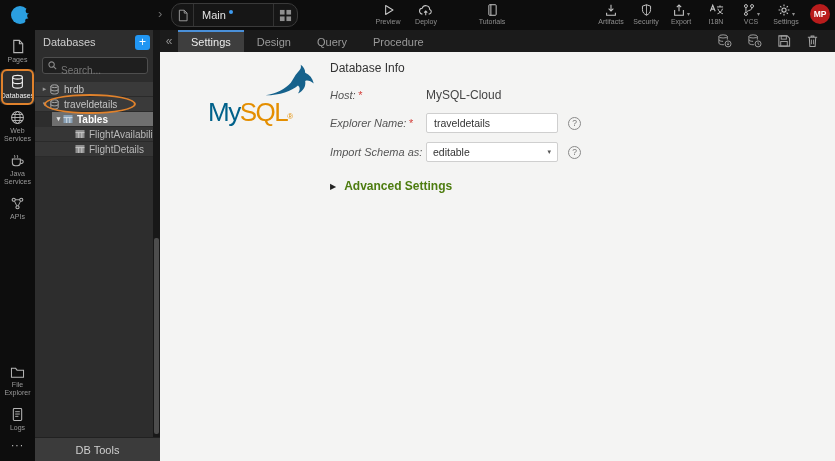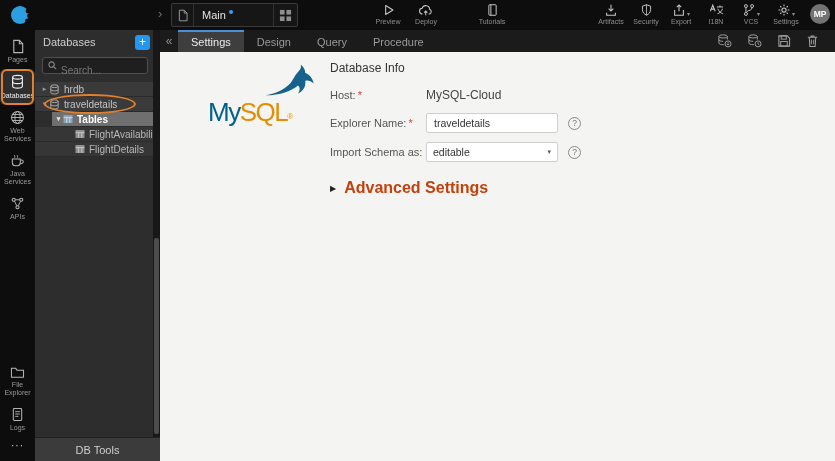--- a/index.html
+++ b/index.html
@@ -6,21 +6,21 @@
   html,body { width:835px; height:461px; overflow:hidden; }
   body { position:relative; background:#0d0d0d; font-family:"Liberation Sans", sans-serif; -webkit-font-smoothing:antialiased; }
 
   
   #topbar { position:absolute; left:0; top:0; width:835px; height:30px; background:#0d0d0d; }
   .tb-logo { position:absolute; left:10px; top:5px; width:20px; height:20px; }
   .tb-project { position:absolute; left:40px; top:9px; font-size:10.5px; white-space:nowrap; }
   .tb-project .plabel { color:#6f6f6f; }
   .tb-project .pname { color:#d6d6d6; margin-left:3px; }
   .tb-chevron { position:absolute; left:158px; top:6px; color:#6f6f6f; font-size:13px; }
-  .tb-strip { position:absolute; left:171px; top:3px; width:127px; height:24px; background:#161616; border:1px solid #3a3a3a; border-radius:2px; display:flex; align-items:stretch; }
+  .tb-strip { position:absolute; left:171px; top:3px; width:127px; height:24px; background:#161616; border:1px solid #3a3a3a; border-radius:10px; display:flex; align-items:stretch; }
   .strip-filebtn { width:22px; display:flex; align-items:center; justify-content:center; border-right:1px solid #333; }
   .strip-tab { flex:1; display:flex; align-items:center; padding-left:8px; font-size:11px; color:#e3e3e3; position:relative; }
   .dirty-dot { width:4px; height:4px; border-radius:50%; background:#3e9bf0; margin:-7px 0 0 3px; }
   .strip-gridbtn { width:24px; display:flex; align-items:center; justify-content:center; border-left:1px solid #333; }
   .tb-item { display:flex; flex-direction:column; align-items:center; justify-content:center; gap:1px; min-width:28px; cursor:default; }
   .tb-item .ic { height:15px; display:flex; align-items:flex-end; justify-content:center; }
   .tb-item .lb { font-size:7px; color:#8f8f8f; white-space:nowrap; }
   .tb-mid { position:absolute; left:374px; top:2px; display:flex; gap:10px; }
   .tb-tuts { position:absolute; left:478px; top:2px; display:flex; }
   .tb-right { position:absolute; right:5px; top:2px; display:flex; gap:7px; align-items:center; }
@@ -76,30 +76,30 @@
   .mysql-text { position:absolute; left:4px; bottom:4px; font-size:26px; font-weight:normal; letter-spacing:-1.5px; line-height:26px; white-space:nowrap; }
   .mysql-text .reg { font-size:8px; vertical-align:2px; letter-spacing:0; }
 
   
   .dbform { position:absolute; left:170px; top:9px; width:330px; }
   .form-title { font-size:12px; font-weight:normal; color:#333; }
   .frow { display:flex; align-items:center; }
   .frow-host { margin-top:13px; }
   .frow-name { margin-top:11px; }
   .frow-import { margin-top:9px; }
-  .flabel { width:96px; font-size:11px; color:#555; }
+  .flabel { width:96px; font-size:11px; color:#555;font-style:italic; }
   .req { color:#d43f3a; margin-left:2px; font-size:11px; }
   .fvalue { font-size:12px; color:#444; }
   .finput { width:132px; height:20px; border:1px solid #cfcfcf; border-radius:2px; background:#fff; font-size:10.5px; color:#333; padding:0 7px; font-family:"Liberation Sans",sans-serif; outline:none; }
   .fselect { width:132px; height:20px; border:1px solid #cfcfcf; border-radius:2px; background:#fff; font-size:10.5px; color:#333; padding:0 6px; display:flex; align-items:center; justify-content:space-between; cursor:pointer; }
   .fselect .sel-caret { font-size:7px; color:#555; }
   .help-ic { width:13px; height:13px; border:1px solid #8a8a8a; border-radius:50%; display:flex; align-items:center; justify-content:center; font-size:8.5px; color:#777; margin-left:10px; cursor:pointer; }
   .frow-adv { margin-top:17px; display:flex; align-items:center; gap:8px; cursor:pointer; }
   .adv-caret { font-size:8px; color:#222; }
-  .adv-label { font-size:16px; font-weight:bold; color:#c2410c; }
+  .adv-label { font-size:12px; font-weight:bold; color:#4d7c0f; }
 
   svg { display:block; }
 </style>
 </head>
 <body>
 
 <div id="topbar">
   <span class="tb-logo">
     <svg width="20" height="20" viewBox="0 0 20 20">
       <circle cx="10" cy="10" r="9" fill="#2b9fe0"></circle>
@@ -218,21 +218,21 @@
         <svg width="14" height="14" viewBox="0 0 16 16">
             <circle cx="8" cy="8" r="2.4" fill="none" stroke="#c8c8c8" stroke-width="1.2"></circle>
             <g stroke="#c8c8c8" stroke-width="1.2">
               <path d="M8 1.8v2M8 12.2v2M1.8 8h2M12.2 8h2M3.6 3.6l1.4 1.4M11 11l1.4 1.4M12.4 3.6L11 5M5 11l-1.4 1.4"></path>
             </g>
           </svg>
         <span class="tb-caret">▾</span>
       </span>
       <span class="lb">Settings</span>
     </div>
-    <div class="avatar" style="background:#737373;">MP</div>
+    <div class="avatar" style="background:#b91c1c;">MP</div>
   </div>
 </div>
 
 <div id="leftrail">
   <div class="rail-group-top">
     <div class="rail-item">
       <span>
         <svg width="14" height="15" viewBox="0 0 14 16">
             <path d="M2.5 1.5h6l3.5 3.5v9.5h-9.5z" fill="none" stroke="#b5b5b5" stroke-width="1.2"></path>
             <path d="M8.5 1.5V5H12" fill="none" stroke="#b5b5b5" stroke-width="1.2"></path>

